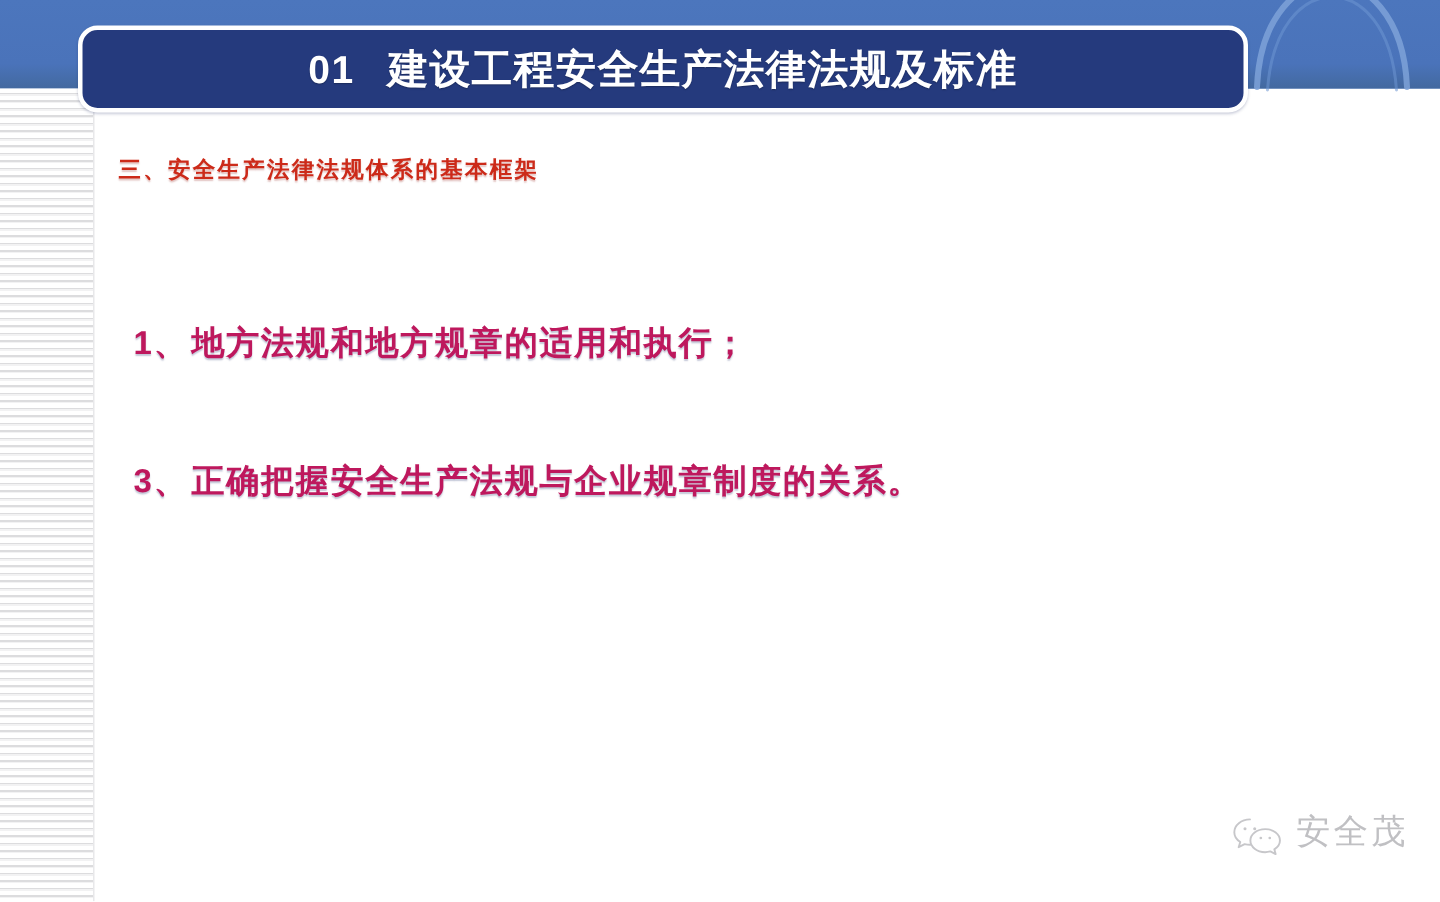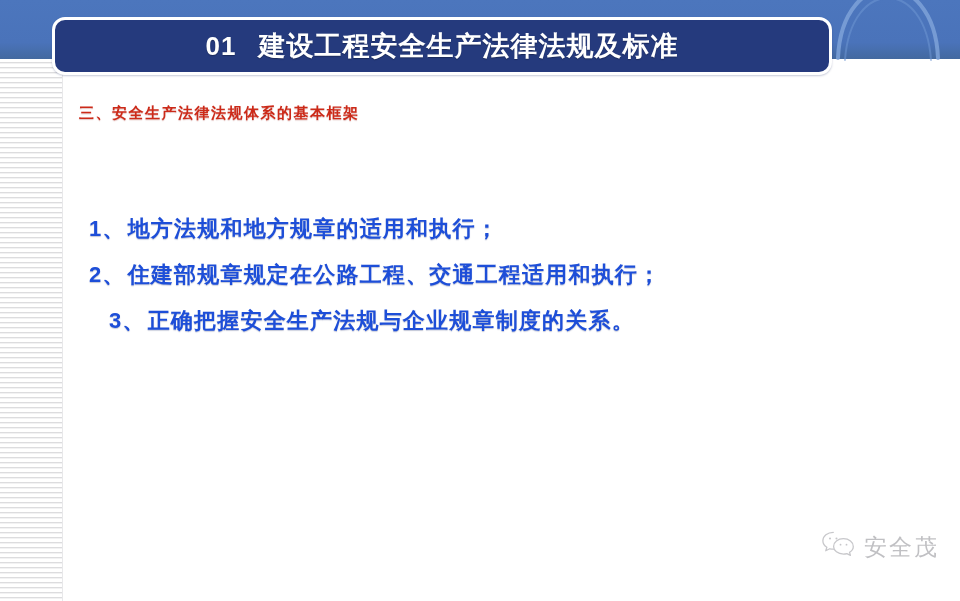--- a/index.html
+++ b/index.html
@@ -135,40 +135,40 @@
     font-weight: bold;
     color: #6b80c9;
     letter-spacing: 1.2px;
     white-space: nowrap;
     text-shadow: 0 1px 1px rgba(110,125,195,0.30);
   }
   .bullet {
     position: absolute;
     font-size: 22px;
     font-weight: bold;
-    color: #1d4ed8;
+    color: #be185d;
     letter-spacing: 1.2px;
     white-space: nowrap;
     text-shadow: 0 1px 1px rgba(40,55,110,0.28);
     text-align: right;
   }
   .bullet .num {
     margin-right: 2px;
   }
   .b1 { left: 89px; top: 214px; }
   .b2 { left: 89px; top: 260px; }
-  .b3 { left: 89px; top: 306px; margin-left: 20px; }
+  .b3 { left: 89px; top: 306px; }
 
   
   .watermark {
     position: absolute;
     right: 21px;
-    bottom: 42px;
+    bottom: 28px;
     display: flex;
-    align-items: flex-end;
+    align-items: flex-start;
     gap: 9px;
     opacity: 0.55;
   }
   .wm-icon {
     width: 34px;
     height: 30px;
   }
   .wm-text {
     font-size: 23px;
     color: #8d8d93;
@@ -203,23 +203,20 @@
 
   <div class="content">
 
     <div class="red-heading">三、安全生产法律法规体系的基本框架</div>
 
 
     <div class="bullet b1">
       <span class="num">1、</span><span>地方法规和地方规章的适用和执行；</span>
     </div>
 
-    <div class="bullet b2">
-      <span class="num">2、</span><span>住建部规章规定在公路工程、交通工程适用和执行；</span>
-    </div>
 
     <div class="bullet b3">
       <span class="num">3、</span><span>正确把握安全生产法规与企业规章制度的关系。</span>
     </div>
 
   </div>
 
   <div class="watermark">
     <svg class="wm-icon" viewBox="0 0 40 34" aria-hidden="true">
       <path d="M14.5 3.2 C7.6 3.2 2.2 7.8 2.2 13.2 C2.2 16.3 4.0 19.1 6.9 20.9 L5.6 25.0 L10.3 22.6 C11.6 22.9 13.0 23.1 14.5 23.1 C15.0 23.1 15.5 23.1 16.0 23.0" fill="none" stroke="#9a9aa0" stroke-width="1.5" stroke-linejoin="round" stroke-linecap="round"></path>

